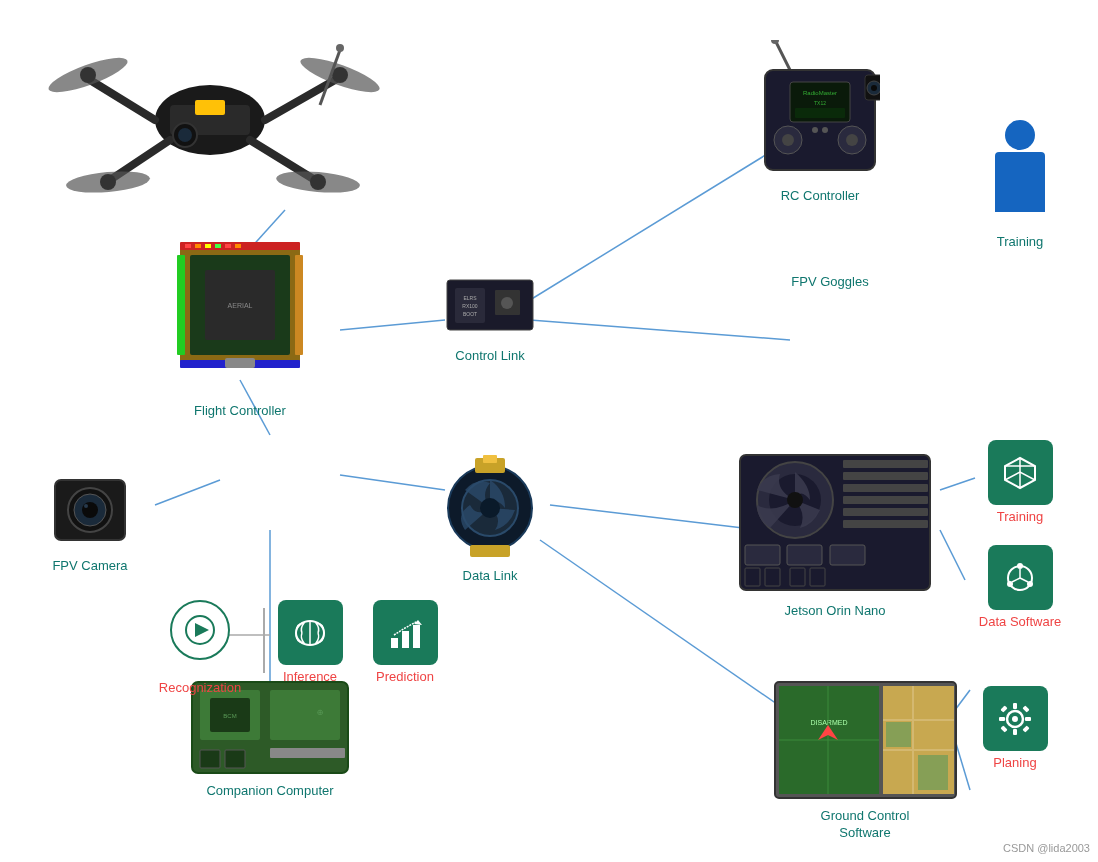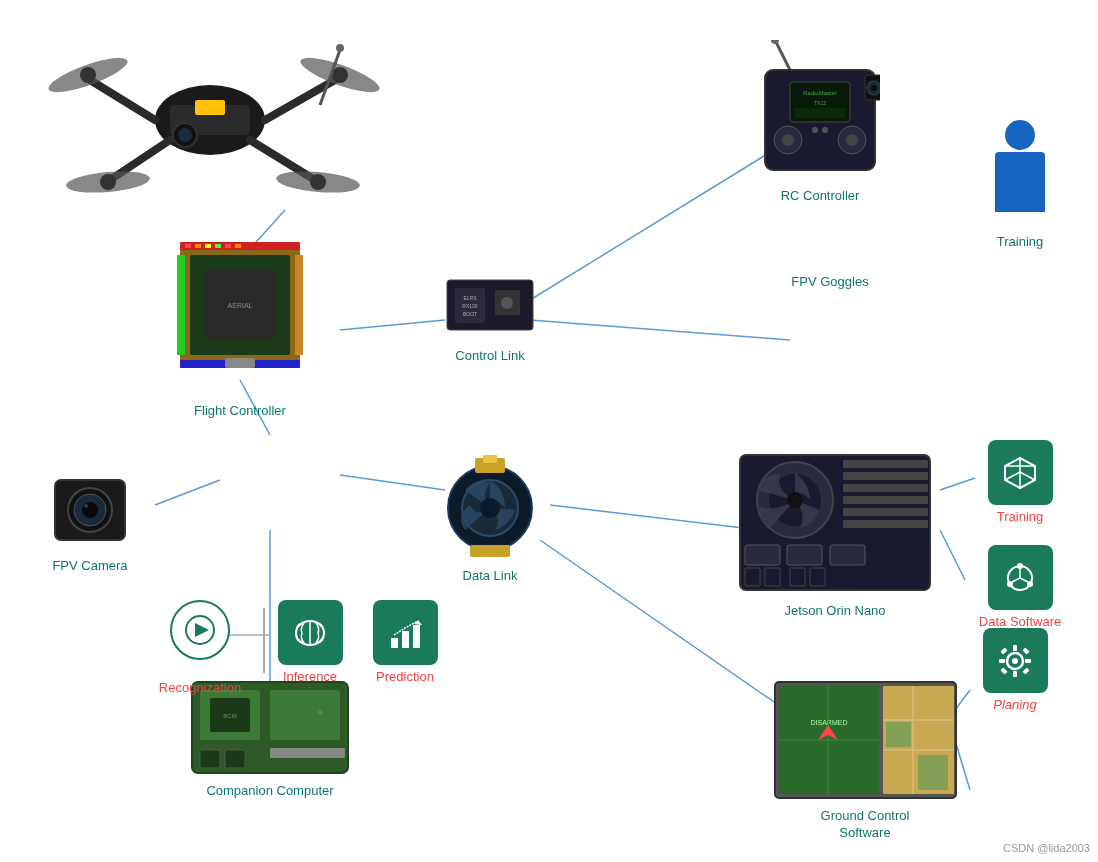--- a/index.html
+++ b/index.html
@@ -144,23 +144,22 @@
     
     #ground-control {
       left: 760px;
       top: 680px;
       width: 210px;
     }
 
     
     #planning {
       left: 960px;
-      top: 628px;
+      top: 686px;
       width: 110px;
-      font-style: italic;
     }
 
     
     #mission {
       left: 960px;
       top: 755px;
       width: 100px;
     }
 
     

